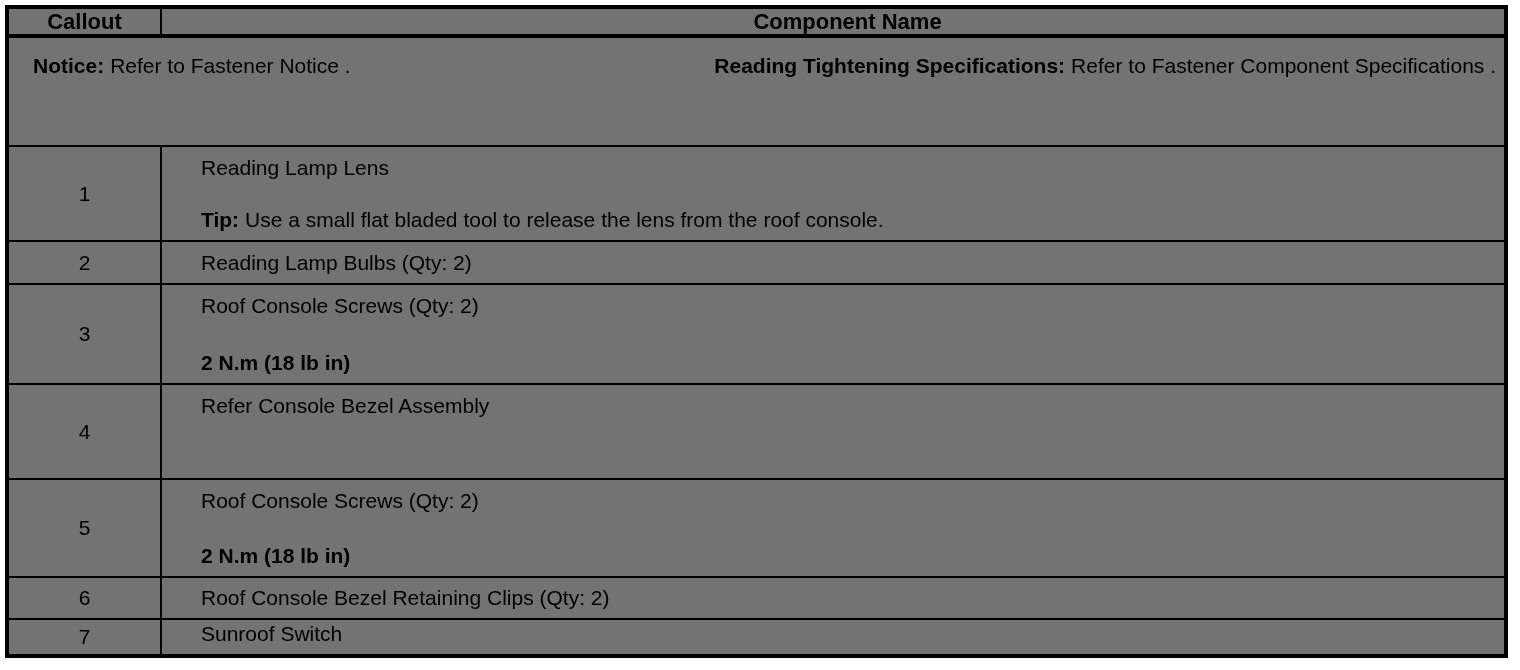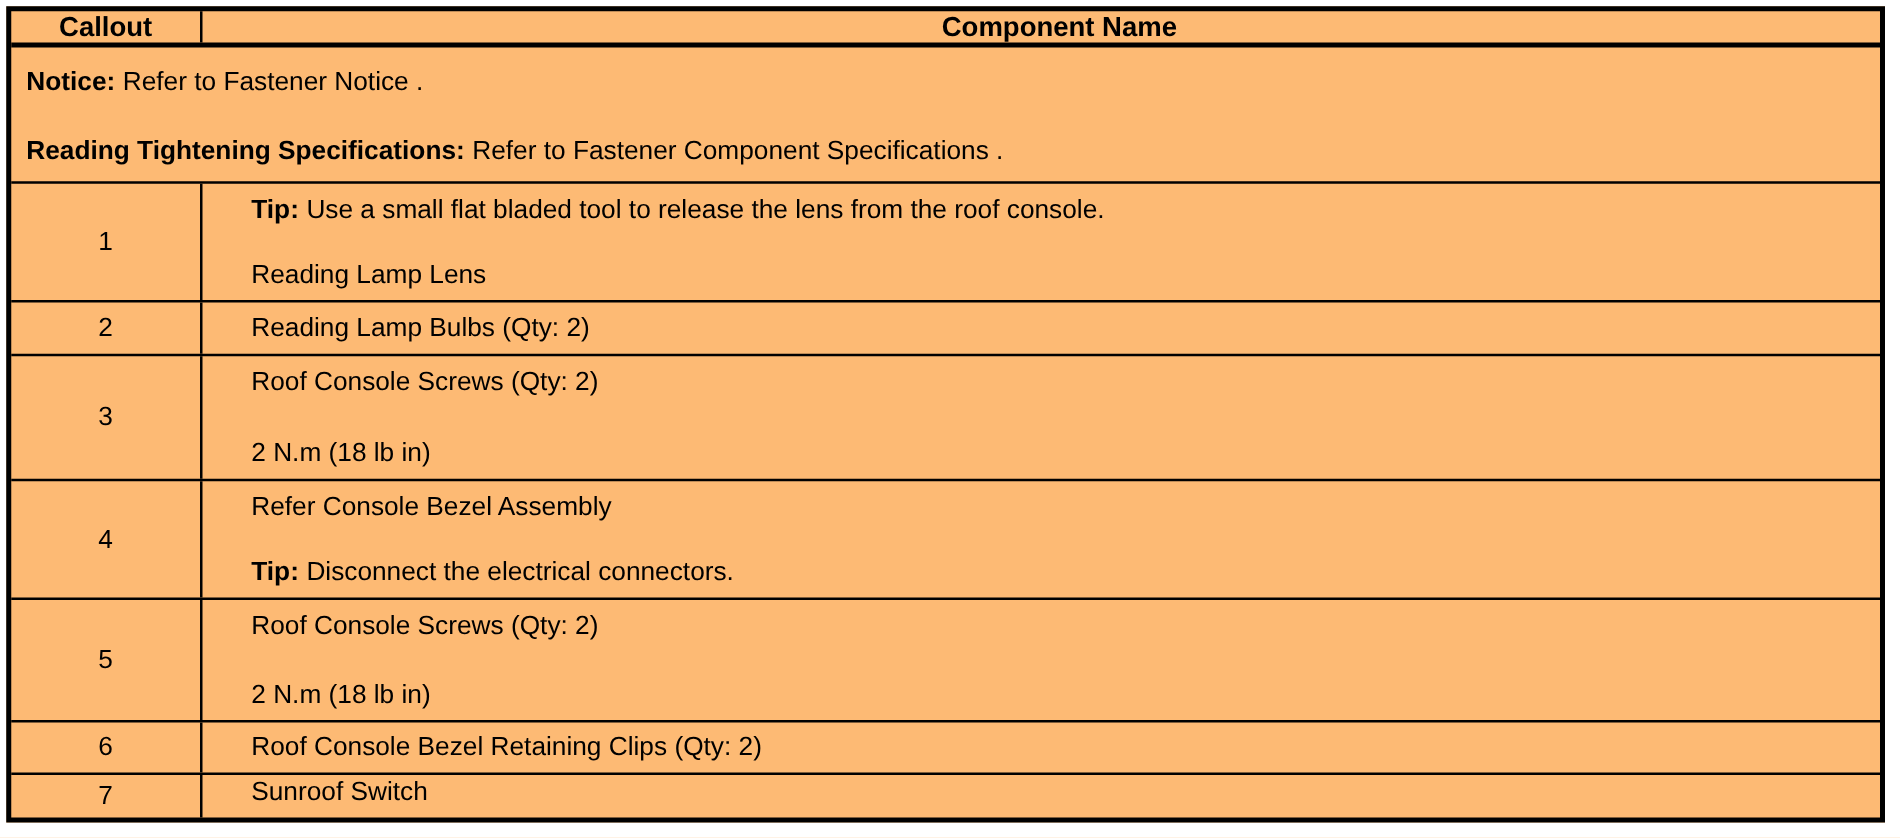--- a/index.html
+++ b/index.html
@@ -16,21 +16,21 @@
   .doc-table {
     position: absolute;
     left: 5px;
     top: 5px;
     width: 1503px;
     height: 653px;
     box-sizing: border-box;
     border: 4px solid #000000;
     font-family: "Liberation Sans", sans-serif;
     color: #000000;
-    background: #fdba74;
+    background: #737373;
   }
   .trow {
     display: flex;
     box-sizing: border-box;
     border-bottom: 2px solid #000000;
     width: 100%;
   }
   .trow:last-child {
     border-bottom: none;
   }
@@ -68,35 +68,35 @@
     font-weight: bold;
     font-size: 22px;
     display: flex;
     align-items: center;
     justify-content: center;
     padding: 0;
   }
   .cell.notice {
     flex: 1 1 auto;
     display: flex;
-    flex-direction: column;
+    flex-direction: row;
     justify-content: space-between;
     font-size: 21px;
-    padding: 16px 8px 12px 12px;
+    padding: 16px 8px 12px 24px;
   }
   .line {
     line-height: 24px;
     white-space: nowrap;
   }
   .b {
     font-weight: bold;
     margin-right: 6px;
   }
   .torque {
-    font-weight: normal;
+    font-weight: bold;
   }
 </style>
 </head>
 <body>
 
 <div class="page">
   <div class="doc-table">
 
     <div class="trow header">
       <div class="cell callout">Callout</div>
@@ -110,24 +110,24 @@
         </div>
         <div class="line">
           <span class="b">Reading Tightening Specifications:</span><span>Refer to Fastener Component Specifications .</span>
         </div>
       </div>
     </div>
 
     <div class="trow" style="height:95px">
       <div class="cell callout">1</div>
       <div class="cell comp multi">
+        <div class="line">Reading Lamp Lens</div>
         <div class="line">
           <span class="b">Tip:</span><span>Use a small flat bladed tool to release the lens from the roof console.</span>
         </div>
-        <div class="line">Reading Lamp Lens</div>
       </div>
     </div>
 
     <div class="trow" style="height:43px">
       <div class="cell callout">2</div>
       <div class="cell comp single">
         <div class="line">Reading Lamp Bulbs (Qty: 2)</div>
       </div>
     </div>
 
@@ -136,23 +136,20 @@
       <div class="cell comp multi">
         <div class="line">Roof Console Screws (Qty: 2)</div>
         <div class="line torque">2 N.m (18 lb in)</div>
       </div>
     </div>
 
     <div class="trow" style="height:95px">
       <div class="cell callout">4</div>
       <div class="cell comp multi">
         <div class="line">Refer Console Bezel Assembly</div>
-        <div class="line">
-          <span class="b">Tip:</span><span>Disconnect the electrical connectors.</span>
-        </div>
       </div>
     </div>
 
     <div class="trow" style="height:98px">
       <div class="cell callout">5</div>
       <div class="cell comp multi">
         <div class="line">Roof Console Screws (Qty: 2)</div>
         <div class="line torque">2 N.m (18 lb in)</div>
       </div>
     </div>

